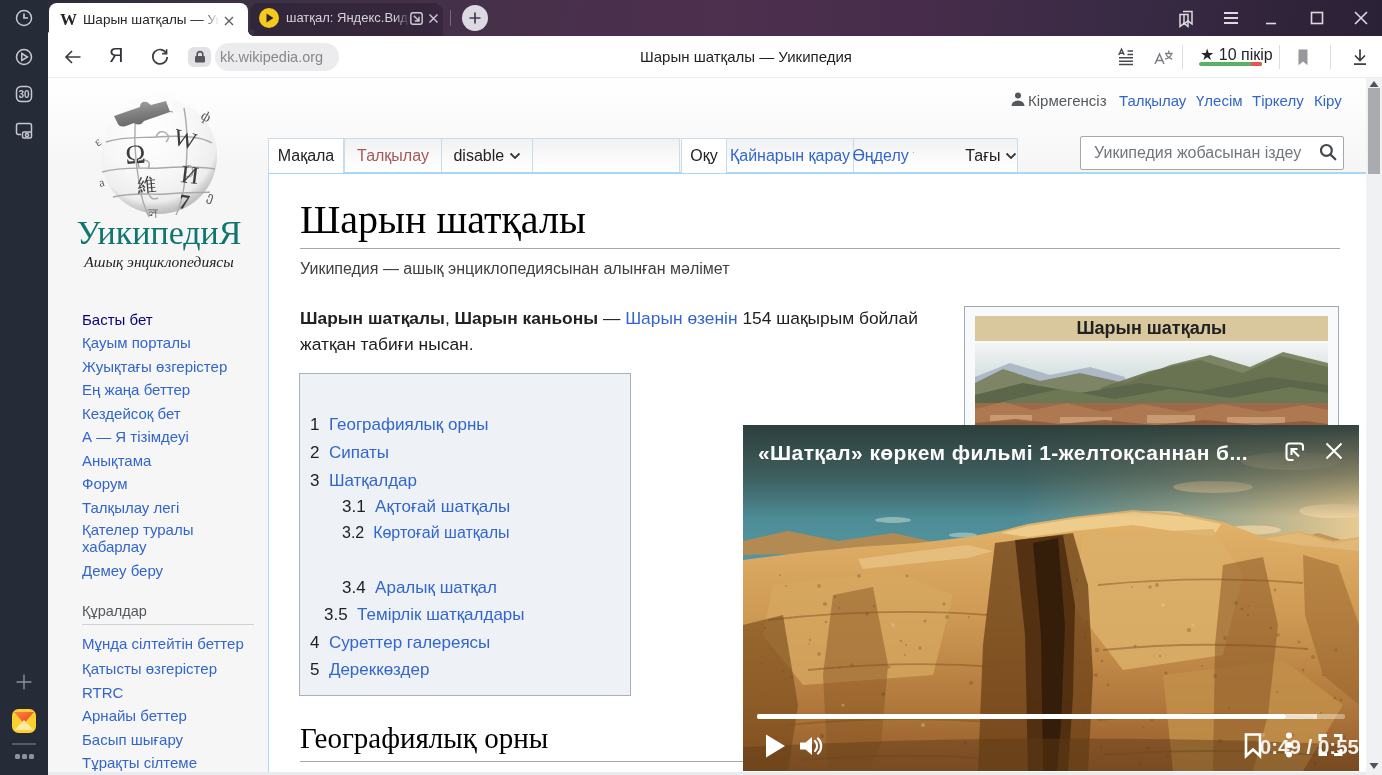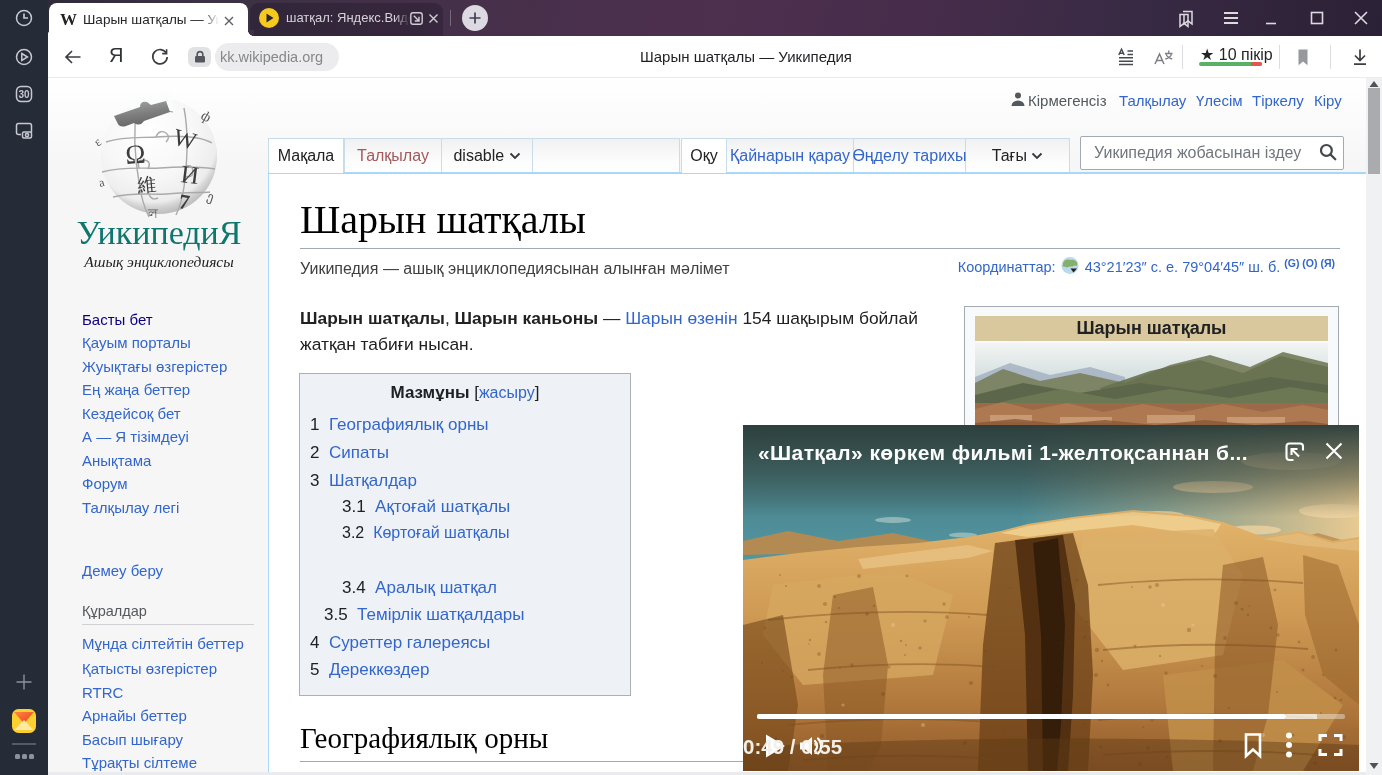--- a/index.html
+++ b/index.html
@@ -177,21 +177,21 @@
           <path d="M1.5 1.5 L6 6 L10.5 1.5"></path>
         </svg></div>
     <div class="wtab" style="left:485px;width:147px;border-left:none;"></div>
     <div class="wtab sel" style="left:633px;width:46px;">Оқу</div>
     <div class="wtab" style="left:679px;width:127px;border-left:none;">
         <a class="blue">Қайнарын қарау</a>
       </div>
     <div class="wtab" style="left:806px;width:112px;border-left:none;">
         <a class="blue">Өңделу тарихы</a>
       </div>
-    <div class="wtab" style="left:918px;width:104px;border-left:none;">Тағы&nbsp;<svg width="12" height="8" viewBox="0 0 12 8" fill="none" stroke="#36383b" stroke-width="1.8">
+    <div class="wtab" style="left:866px;width:104px;border-left:none;justify-content:flex-end;">Тағы&nbsp;<svg width="12" height="8" viewBox="0 0 12 8" fill="none" stroke="#36383b" stroke-width="1.8">
           <path d="M1.5 1.5 L6 6 L10.5 1.5"></path>
         </svg></div>
     <div class="abs" style="left:220px;top:94px;width:1098px;height:1px;background:#a7d7f9"></div>
     <div class="abs" style="left:221px;top:94px;width:74px;height:1px;background:#fff"></div>
     <div class="abs" style="left:634px;top:94px;width:44px;height:1px;background:#fff"></div>
 
     <div class="abs" style="left:1032px;top:58px;width:264px;height:34px;box-sizing:border-box;border:1px solid #a2a9b1;border-radius:2px;background:#fff"></div>
     <div class="abs" style="left:1046px;top:66px;font-size:16px;color:#72777d">Уикипедия жобасынан іздеу</div>
     <svg class="abs" style="left:1270px;top:64px" width="20" height="20" viewBox="0 0 20 20" fill="none" stroke="#44474b" stroke-width="2.2">
       <circle cx="8.4" cy="8.4" r="5.4"></circle>
@@ -256,42 +256,37 @@
 
     <div class="abs" style="left:34px;top:233px;font-size:15px"><a style="color:#0b0080">Басты бет</a></div>
     <div class="abs" style="left:34px;top:256px;font-size:15px"><a class="blue">Қауым порталы</a></div>
     <div class="abs" style="left:34px;top:280px;font-size:15px"><a class="blue">Жуықтағы өзгерістер</a></div>
     <div class="abs" style="left:34px;top:303px;font-size:15px"><a class="blue">Ең жаңа беттер</a></div>
     <div class="abs" style="left:34px;top:327px;font-size:15px"><a class="blue">Кездейсоқ бет</a></div>
     <div class="abs" style="left:34px;top:350px;font-size:15px"><a class="blue">А — Я тізімдеуі</a></div>
     <div class="abs" style="left:34px;top:374px;font-size:15px"><a class="blue">Анықтама</a></div>
     <div class="abs" style="left:34px;top:397px;font-size:15px"><a class="blue">Форум</a></div>
     <div class="abs" style="left:34px;top:421px;font-size:15px"><a class="blue">Талқылау легі</a></div>
+    <div class="abs" style="left:34px;top:444px;width:140px;font-size:15px;line-height:16.5px"><a class="blue">Қателер туралы хабарлау</a></div>
     <div class="abs" style="left:34px;top:484px;font-size:15px"><a class="blue">Демеу беру</a></div>
     <div class="abs" style="left:34px;top:525px;font-size:14.5px;color:#54595d">Құралдар</div>
     <div class="abs" style="left:34px;top:546px;width:172px;height:1px;background:#d0d0d5"></div>
     <div class="abs" style="left:34px;top:557px;font-size:15px"><a class="blue">Мұнда сілтейтін беттер</a></div>
     <div class="abs" style="left:34px;top:582px;font-size:15px"><a class="blue">Қатысты өзгерістер</a></div>
     <div class="abs" style="left:34px;top:606px;font-size:15px"><a class="blue">RTRC</a></div>
     <div class="abs" style="left:34px;top:629px;font-size:15px"><a class="blue">Арнайы беттер</a></div>
     <div class="abs" style="left:34px;top:653px;font-size:15px"><a class="blue">Басып шығару</a></div>
     <div class="abs" style="left:34px;top:676px;font-size:15px"><a class="blue">Тұрақты сілтеме</a></div>
 
     <div class="abs" style="left:252px;top:118px;font-family:'Liberation Serif',serif;font-size:40px;color:#000">Шарын шатқалы</div>
     <div class="abs" style="left:252px;top:170px;width:1040px;height:1px;background:#a2a9b1"></div>
     <div class="abs" style="left:252px;top:182px;font-size:16px;color:#404040">Уикипедия — ашық энциклопедиясынан алынған мәлімет</div>
-    <div class="abs" style="right:47px;top:178px;white-space:nowrap;font-size:14.5px;color:#3366cc">Координаттар: <svg style="vertical-align:-5px" width="21" height="21" viewBox="0 0 21 21">
-          <circle cx="10" cy="9.5" r="8.5" fill="#b8d9ee"></circle>
-          <path d="M4.5 4.5 Q8 2.8 11 4 Q14 3.2 16.5 5.5 Q18 8.5 17 10 Q14.5 9 12.5 10.5 Q9 10 7 11.5 Q4 10 2.7 10.5 Q2.3 7 4.5 4.5Z" fill="#85b06a"></path>
-          <path d="M10.5 12.5 L17 12.5 L13.5 16.5 Z" fill="#222"></path>
-        </svg> 43°21′23″ с. е. 79°04′45″ ш. б. <span style="font-size:10.5px;font-weight:bold;vertical-align:5px">(G) (O) (Я)</span></div>
     <p class="abs" style="left:252px;top:228px;width:650px;margin:0;font-size:17.4px;line-height:25.5px;color:#202122"><b>Шарын шатқалы</b>, <b>Шарын каньоны</b> — <a class="blue">Шарын өзенін</a> 154 шақырым бойлай<br>жатқан табиғи нысан.</p>
 
     <div class="abs" id="toc" style="left:251px;top:295px;width:332px;height:323px;box-sizing:border-box;border:1px solid #aab0b8;background:#eef2f7"></div>
-    <div class="abs" style="left:251px;top:305px;width:332px;text-align:center;font-size:17px;color:#202122"><b>Мазмұны</b>&nbsp;<span style="color:#202122">[</span><a class="blue" style="font-size:16px">жасыру</a><span style="color:#202122">]</span></div>
     <div class="abs" style="left:262px;top:337px;font-size:17px;color:#202122">1&nbsp;&nbsp;<a class="blue">Географиялық орны</a></div>
     <div class="abs" style="left:262px;top:365px;font-size:17px;color:#202122">2&nbsp;&nbsp;<a class="blue">Сипаты</a></div>
     <div class="abs" style="left:262px;top:393px;font-size:17px;color:#202122">3&nbsp;&nbsp;<a class="blue">Шатқалдар</a></div>
     <div class="abs" style="left:294px;top:419px;font-size:17px;color:#202122">3.1&nbsp;&nbsp;<a class="blue">Ақтоғай шатқалы</a></div>
     <div class="abs" style="left:294px;top:446px;font-size:16px;color:#202122">3.2&nbsp;&nbsp;<a class="blue">Көртоғай шатқалы</a></div>
     <div class="abs" style="left:294px;top:500px;font-size:17px;color:#202122">3.4&nbsp;&nbsp;<a class="blue">Аралық шатқал</a></div>
     <div class="abs" style="left:276px;top:527px;font-size:17px;color:#202122">3.5&nbsp;&nbsp;<a class="blue">Темірлік шатқалдары</a></div>
     <div class="abs" style="left:262px;top:555px;font-size:17px;color:#202122">4&nbsp;&nbsp;<a class="blue">Суреттер галереясы</a></div>
     <div class="abs" style="left:262px;top:582px;font-size:17px;color:#202122">5&nbsp;&nbsp;<a class="blue">Дереккөздер</a></div>
 
@@ -511,21 +506,21 @@
     <div class="abs" style="left:14px;top:289px;width:588px;height:4.5px;border-radius:2px;background:rgba(255,255,255,0.38)"></div>
     <div class="abs" style="left:543px;top:289px;width:31px;height:4.5px;background:rgba(255,255,255,0.62)"></div>
     <div class="abs" style="left:14px;top:289px;width:529px;height:4.5px;border-radius:2px;background:#ffffff"></div>
     <svg class="abs" style="left:20px;top:308px" width="24" height="26" viewBox="0 0 24 26">
         <path d="M3 1.5 L22 13 L3 24.5 Z" fill="#fff"></path>
       </svg>
     <svg class="abs" style="left:55px;top:309px" width="26" height="24" viewBox="0 0 26 24" fill="#fff">
       <path d="M2 8.5 H7.5 L14 3 V21 L7.5 15.5 H2 Z"></path>
       <path d="M17 7 a7 7 0 0 1 0 10 M20 4.5 a10.5 10.5 0 0 1 0 15" fill="none" stroke="#fff" stroke-width="2.2" stroke-linecap="round"></path>
     </svg>
-    <div class="abs" style="left:0px;top:310px;width:616px;text-align:left;font-size:20.5px;font-weight:bold;color:#f3f0ea">0:49 / 0:55</div>
+    <div class="abs" style="left:0px;top:310px;width:616px;text-align:right;font-size:20.5px;font-weight:bold;color:#f3f0ea">0:49 / 0:55</div>
     <svg class="abs" style="left:499px;top:307px" width="22" height="27" viewBox="0 0 22 27" fill="none" stroke="#fff" stroke-width="2.6">
       <path d="M4 2.5 H18 V24 L11 17.5 L4 24 Z"></path>
     </svg>
     <svg class="abs" style="left:540px;top:306px" width="12" height="28" viewBox="0 0 12 28" fill="#fff">
       <circle cx="6" cy="4.5" r="3"></circle>
         <circle cx="6" cy="14" r="3"></circle>
         <circle cx="6" cy="23.5" r="3"></circle>
     </svg>
     <svg class="abs" style="left:575px;top:308px" width="25" height="24" viewBox="0 0 25 24" fill="none" stroke="#fff" stroke-width="3">
       <path d="M2 8 V2.5 H9 M16 2.5 H23 V8 M23 16 V21.5 H16 M9 21.5 H2 V16"></path>

